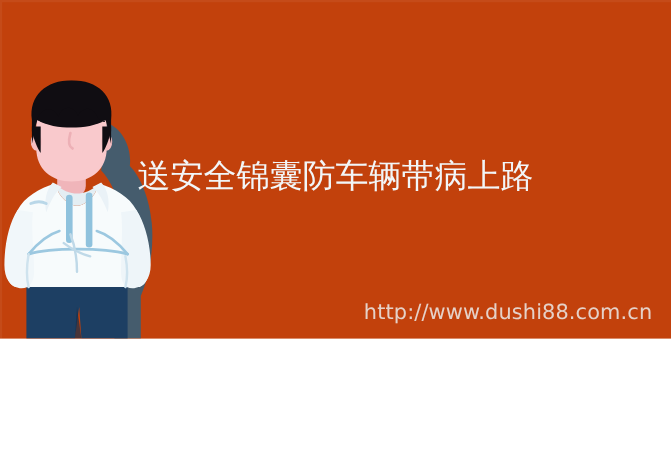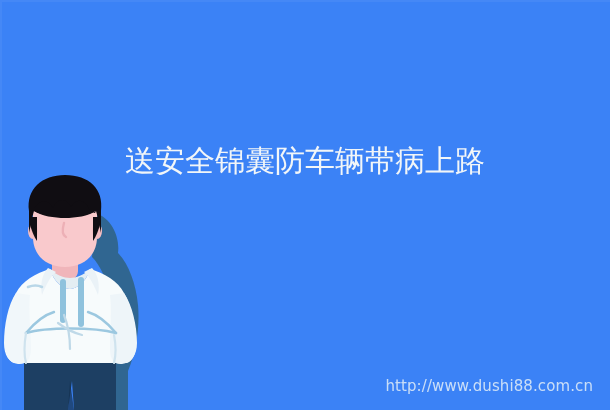--- a/index.html
+++ b/index.html
@@ -8,23 +8,23 @@
     padding: 0;
     background: #ffffff;
   }
   body {
     font-family: "Liberation Sans", "DejaVu Sans", sans-serif;
   }
 
   #banner {
     position: relative;
     width: 610px;
-    height: 410px;
+    height: 308px;
     overflow: hidden;
-    background: #3b82f6;
+    background: #c2410c;
   }
 
   
   #banner::before {
     content: "";
     position: absolute;
     left: 0; top: 0;
     width: 610px; height: 410px;
     box-shadow: inset 2px 2px 0 0 rgba(255,255,255,0.055);
     pointer-events: none;
@@ -46,21 +46,21 @@
     font-weight: 400;
     font-family: "DejaVu Sans", "Liberation Sans", sans-serif;
     z-index: 20;
   }
 
   
   .watermark {
     position: absolute;
     right: 17px;
     bottom: 16px;
-    font-size: 15px;
+    font-size: 19px;
     line-height: 16px;
     color: rgba(238,245,248,0.80);
     letter-spacing: 0.1px;
     white-space: nowrap;
     font-family: "DejaVu Sans", "Liberation Sans", sans-serif;
     z-index: 20;
   }
 
   
   .figure {

